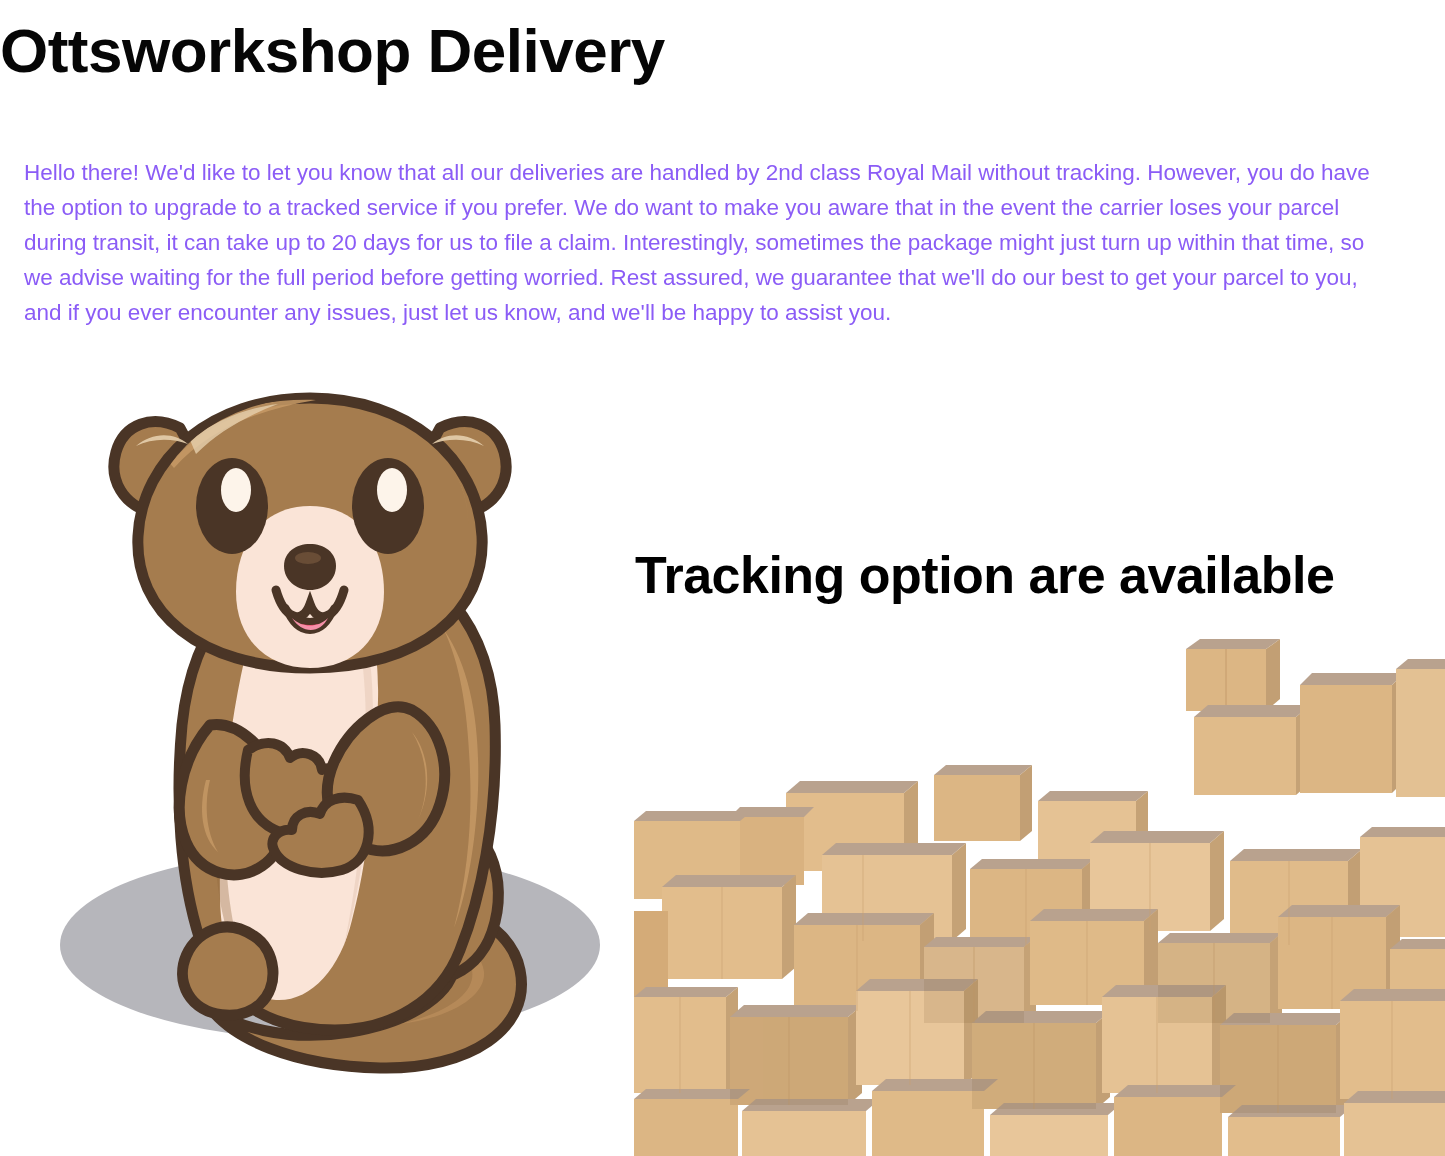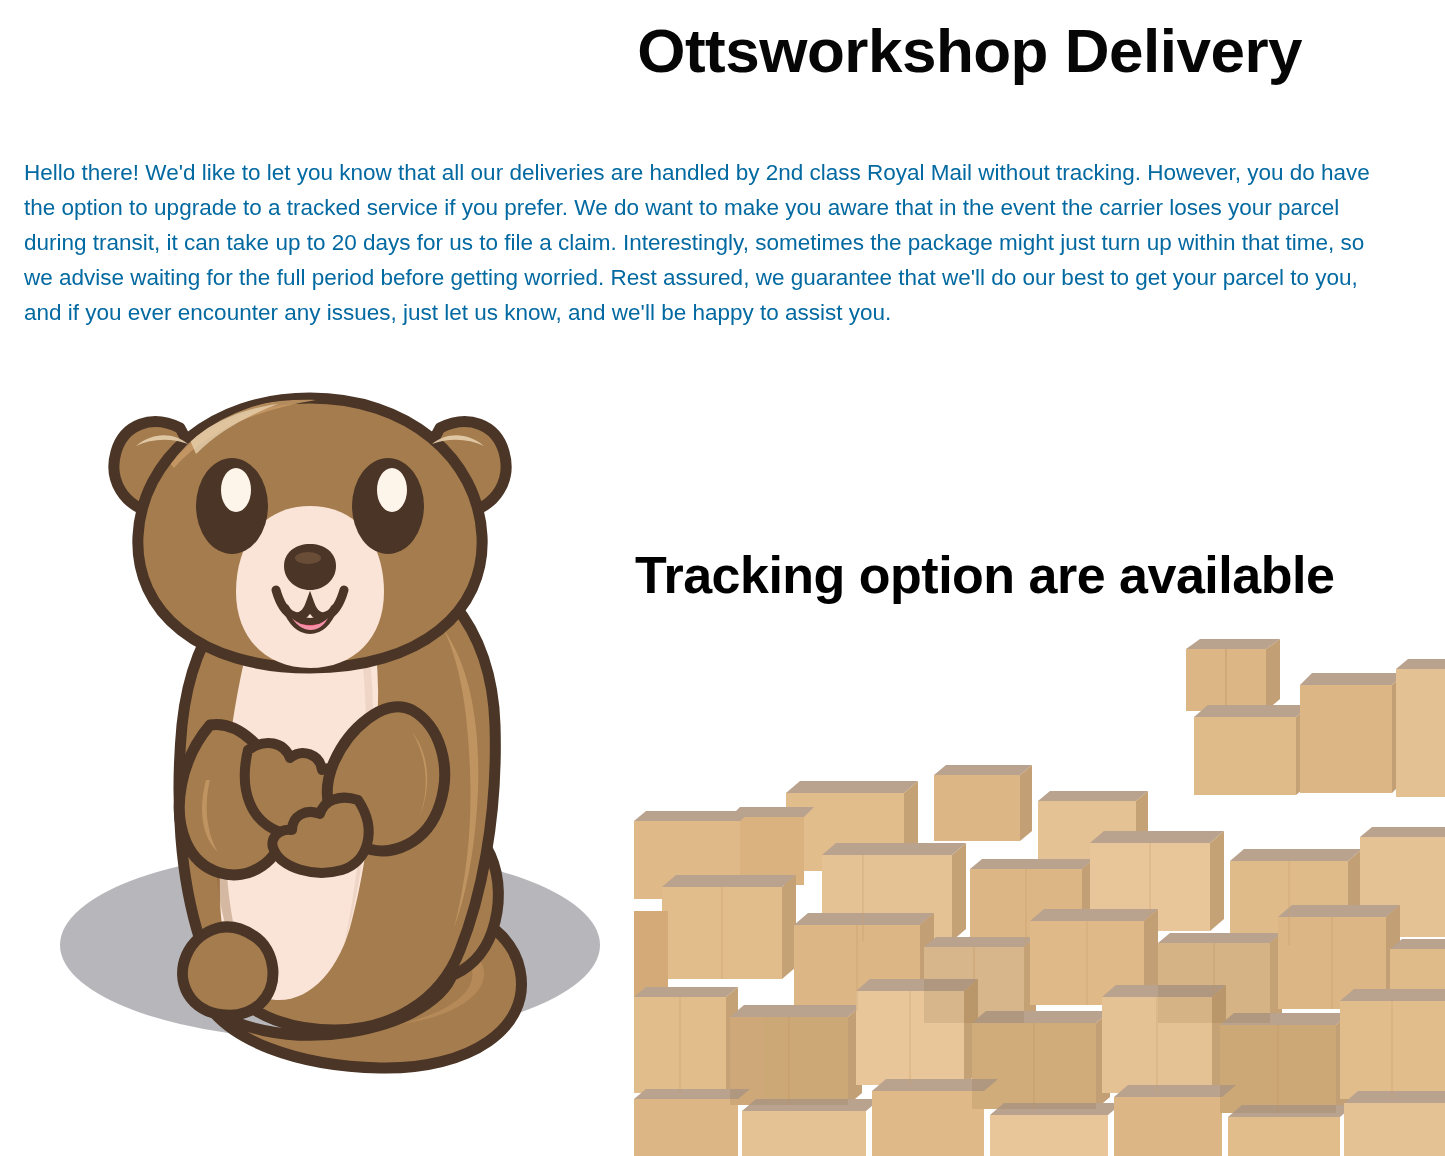--- a/index.html
+++ b/index.html
@@ -16,38 +16,38 @@
     font-family: "Liberation Sans", "DejaVu Sans", sans-serif;
     color: #000000;
   }
 
   
   .page-title {
     position: absolute;
     top: 18px;
     left: 0;
     width: 1302px;
-    text-align: right;
+    text-align: left;
     font-size: 62px;
     font-weight: 700;
     letter-spacing: -0.5px;
     line-height: 1.05;
     color: #060606;
     white-space: nowrap;
   }
 
   
   .body-copy {
     position: absolute;
     top: 155px;
     left: 24px;
     width: 1356px;
     font-size: 22.5px;
     line-height: 35px;
-    color: #0369a1;
+    color: #8b5cf6;
     font-weight: 400;
     text-align: left;
   }
 
   
   .otter-wrap {
     position: absolute;
     left: 40px;
     top: 380px;
     width: 590px;

